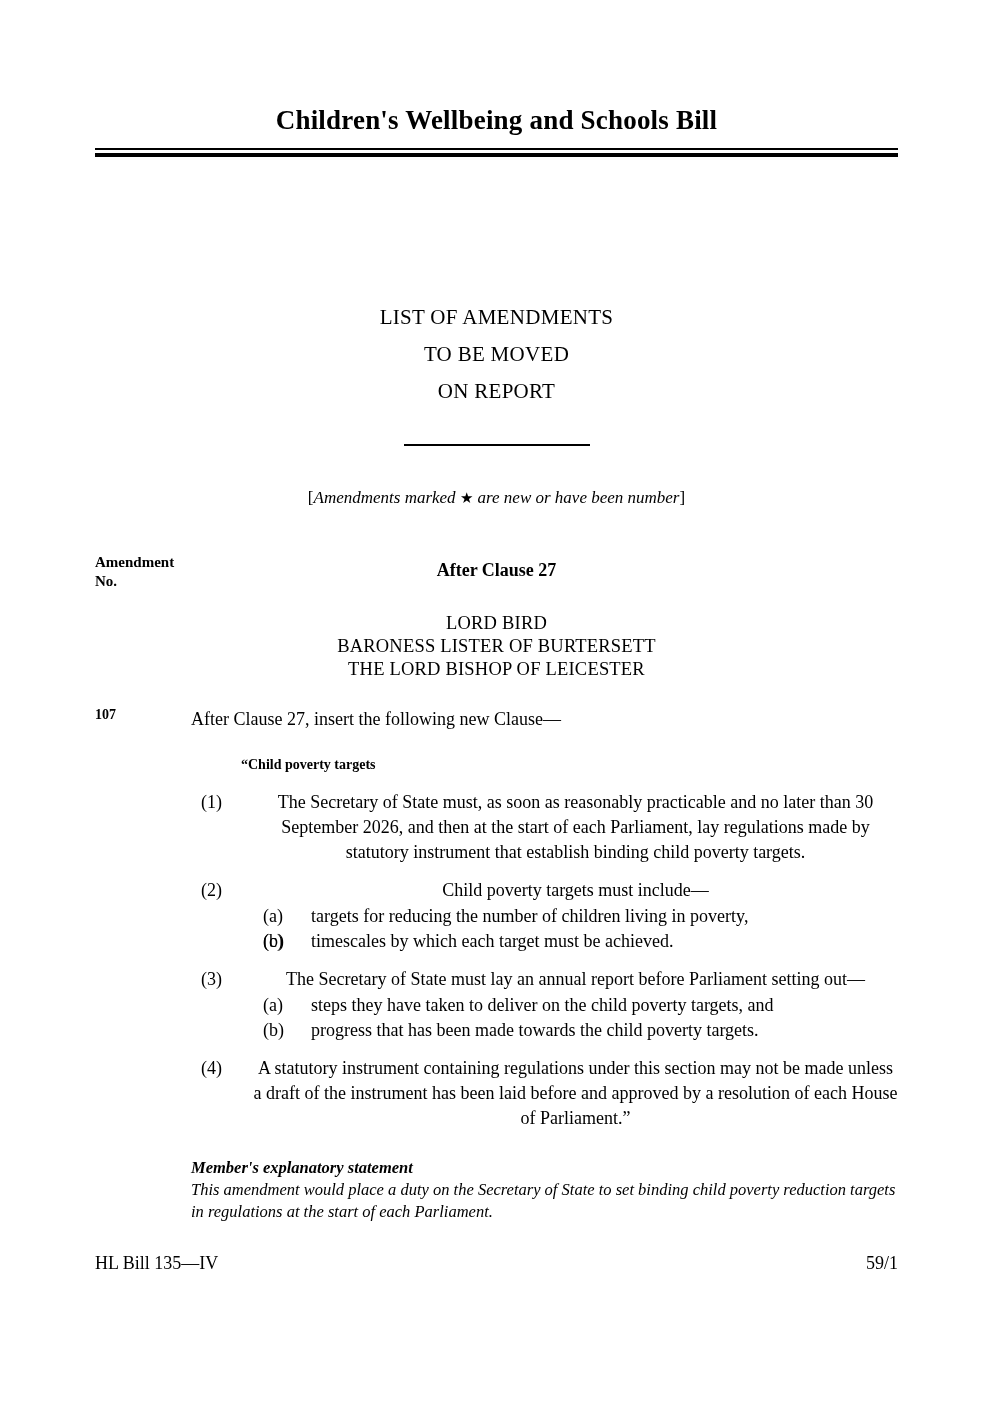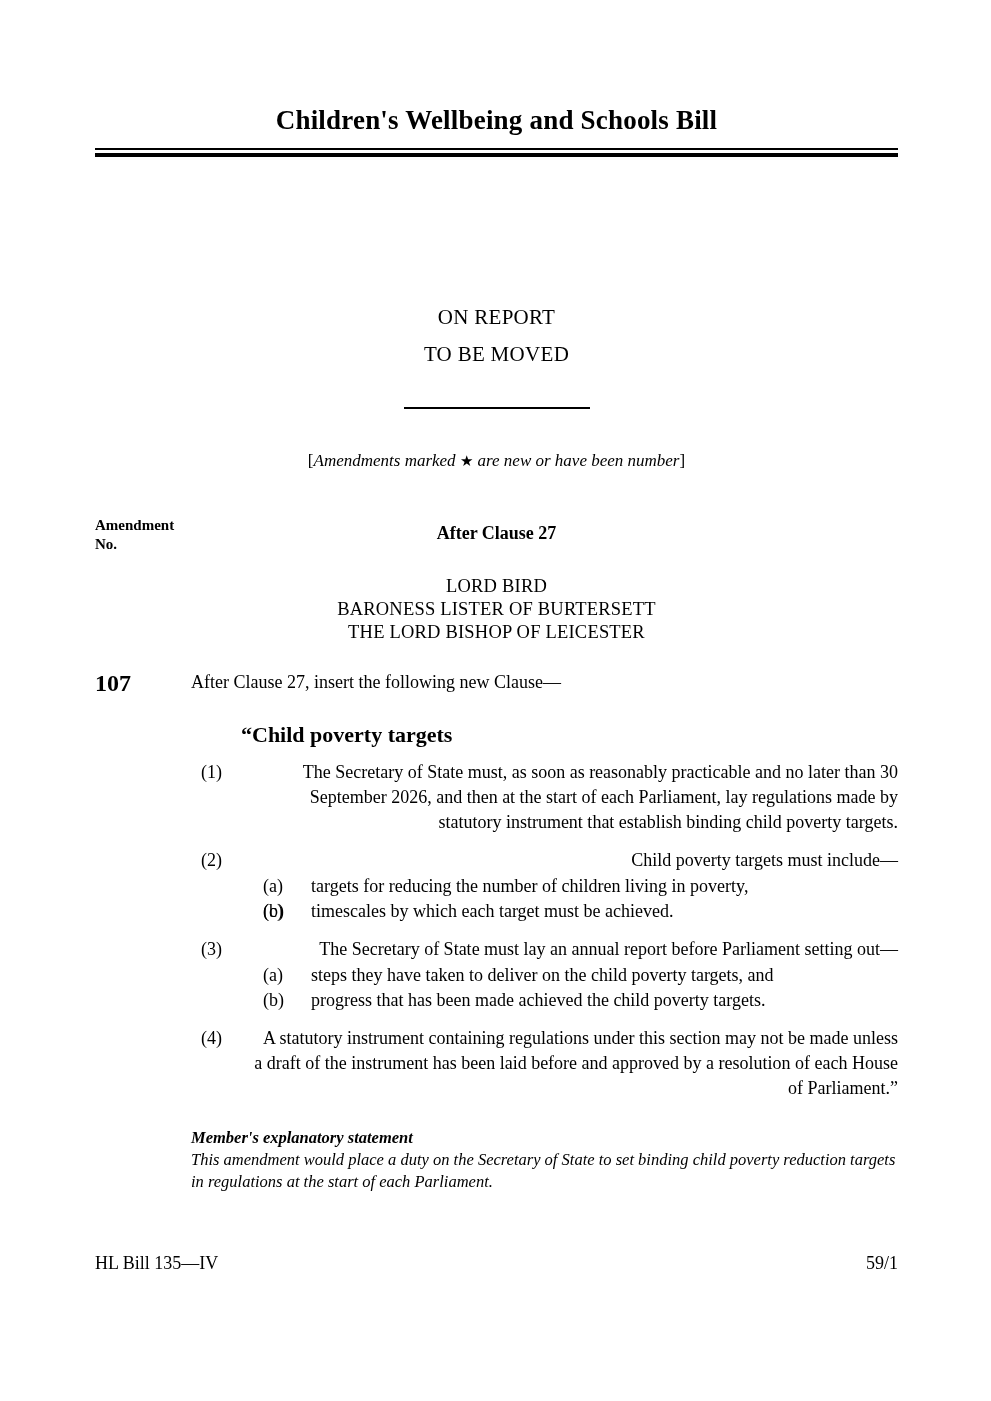--- a/index.html
+++ b/index.html
@@ -120,55 +120,55 @@
 
   
   .amendment {
     margin-top: 26px;
     position: relative;
   }
   .amendment-number {
     position: absolute;
     left: 0;
     top: 0;
-    font-size: 24px;
+    font-size: 14px;
     font-weight: bold;
     text-align: right;
   }
   .amendment-body {
     margin-left: 96px;
     font-size: 18px;
     line-height: 25px;
   }
   .insert-line {
     text-align: left;
   }
   .clause-title {
     font-weight: bold;
-    margin-top: 27px;
+    margin-top: 20px;
     margin-left: 50px;
-    font-size: 22px;
+    font-size: 14px;
     font-family: Liberation Serif, serif;
   }
 
   .subsection {
     position: relative;
     margin-top: 13px;
     padding-left: 62px;
   }
   .subsection .marker {
     position: absolute;
     left: 10px;
     top: 0;
     width: 42px;
     text-align: left;
   }
   .subsection .text {
     display: block;
-    text-align: right;
+    text-align: center;
   }
 
   .items {
     margin-top: 1px;
   }
   .item {
     position: relative;
     padding-left: 58px;
     line-height: 25px;
   }
@@ -222,22 +222,23 @@
 
   <h1 class="doc-title">Children's Wellbeing and Schools Bill</h1>
 
   <div class="title-rule">
     <div class="thin"></div>
     <div class="gap"></div>
     <div class="thick"></div>
   </div>
 
   <div class="heading-block">
+    <div class="line">LIST OF AMENDMENTS</div>
+    <div class="line">TO BE MOVED</div>
     <div class="line">ON REPORT</div>
-    <div class="line">TO BE MOVED</div>
   </div>
 
   <div class="divider-rule"></div>
 
   <div class="star-note">
     <span class="bracket">[</span><span>Amendments marked </span><span class="star">★</span><span> are new or have been number</span><span class="bracket">]</span>
   </div>
 
   <div class="header-row">
     <div class="amendment-no-label">
@@ -286,21 +287,21 @@
       <div class="subsection">
         <span class="marker">(3)</span>
         <span class="text">The Secretary of State must lay an annual report before Parliament setting out—</span>
         <div class="items">
           <div class="item">
             <span class="marker">(a)</span>
             <span>steps they have taken to deliver on the child poverty targets, and</span>
           </div>
           <div class="item">
             <span class="marker">(b)</span>
-            <span>progress that has been made achieved the child poverty targets.</span>
+            <span>progress that has been made towards the child poverty targets.</span>
           </div>
         </div>
       </div>
 
       <div class="subsection">
         <span class="marker">(4)</span>
         <span class="text">A statutory instrument containing regulations under this section may not be made unless a draft of the instrument has been laid before and approved by a resolution of each House of Parliament.”</span>
       </div>
     </div>
   </div>

